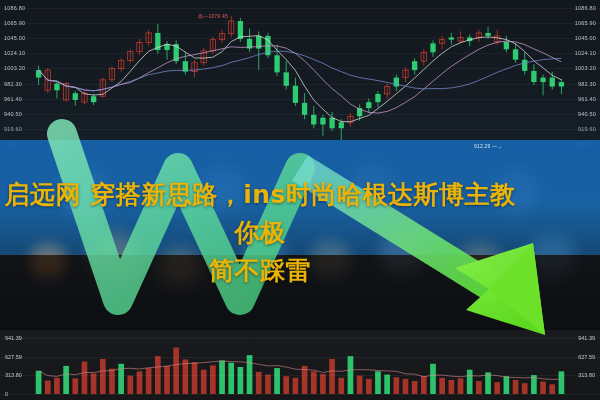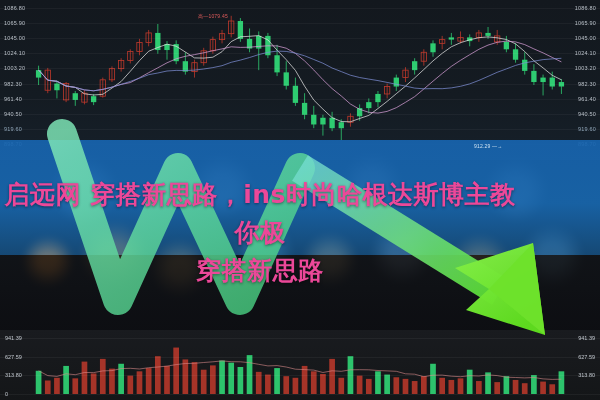--- a/index.html
+++ b/index.html
@@ -87,21 +87,21 @@
   
   .fx{position:absolute;left:0;top:0;width:600px;height:400px;pointer-events:none;}
 
   
   .headline{
     position:absolute;left:0;top:176px;width:520px;
     text-align:center;
     font-size:25px;
     font-weight:bold;
     line-height:38px;
-    color:#ec4899;
+    color:#eab308;
     letter-spacing:.5px;
     text-shadow:0 1px 3px rgba(0,0,0,.45);
     font-family:"DejaVu Sans","Liberation Sans",sans-serif;
   }
   .headline .line{display:block;}
 </style>
 </head>
 <body>
 
 <div id="stage">
@@ -379,16 +379,16 @@
     <g>
       <path d="M 300 168 L 500 292" fill="none" stroke="url(#arrGrad)" stroke-width="30" stroke-linecap="butt" opacity=".92"></path>
 
       <path d="M 545 335 L 466 310 L 489 289 L 455 268 L 533 243 Z" fill="url(#headGrad)" opacity=".98"></path>
       <path d="M 545 335 L 533 243 L 489 289 Z" fill="#6ee22b" opacity=".95"></path>
     </g>
   </svg>
 
   <div class="headline">
     <span class="line">启远网 穿搭新思路，ins时尚哈根达斯博主教你极</span>
-    <span class="line">穿搭新思路</span>
+    <span class="line">简不踩雷</span>
   </div>
 
 </div>
 
 </body></html>

